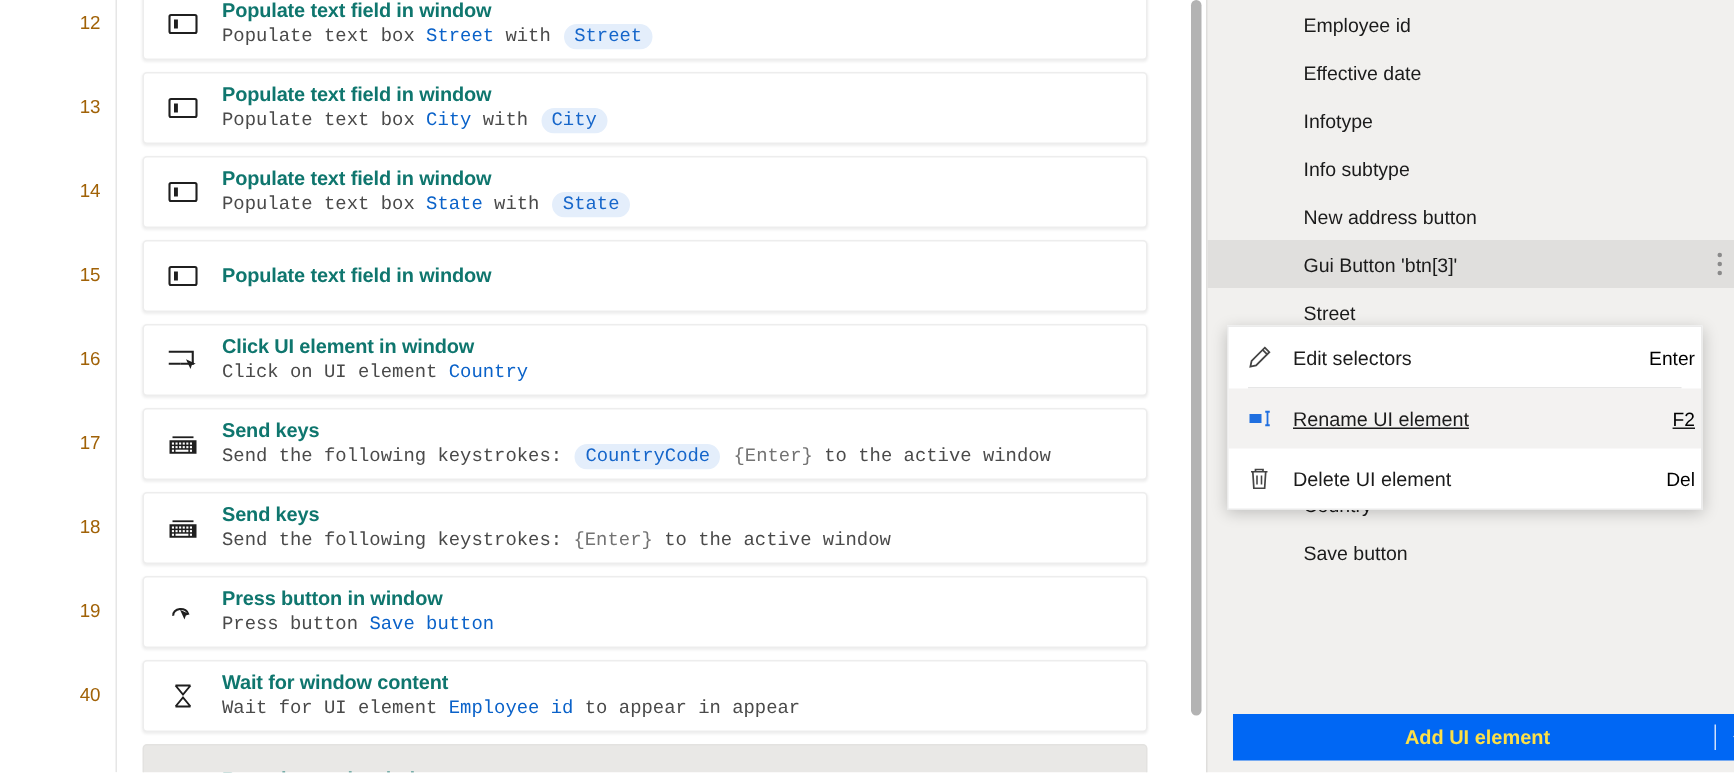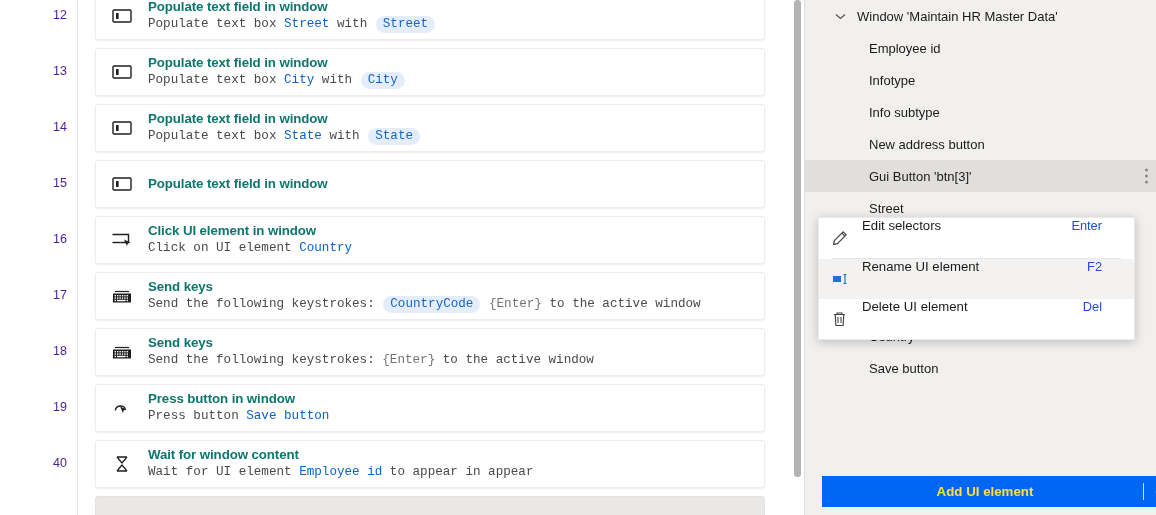--- a/index.html
+++ b/index.html
@@ -16,21 +16,21 @@
   .flow-pane {
     position: absolute; left: 0; top: 0; width: 804px; height: 515px;
     background: #ffffff; overflow: hidden;
   }
   .gutter {
     position: absolute; left: 0; top: 0; width: 78px; height: 515px;
     background: #ffffff; border-right: 1px solid #e6e6e6;
   }
   .row-num {
     position: absolute; right: 10px; width: 40px; text-align: right;
-    font-size: 12.5px; color: #4c1d95; line-height: 1;
+    font-size: 12.5px; color: #a16207; line-height: 1;
   }
 
   .cards { position: absolute; left: 95px; top: 0; width: 670px; }
   .card {
     position: relative; width: 670px; height: 48px;
     background: #ffffff; border: 1px solid #ededed; border-radius: 3px;
     box-shadow: 0 1px 2px rgba(0,0,0,0.07);
     margin-bottom: 8px;
     display: flex; align-items: center;
   }
@@ -91,29 +91,29 @@
   }
   .dots i { width: 3px; height: 3px; background: #8a8a8a; border-radius: 50%; display: block; }
 
   
   .ctx {
     position: absolute; left: 13px; top: 217px; width: 317px;
     background: #ffffff; box-shadow: 0 2px 10px rgba(0,0,0,0.22);
     border: 1px solid #ebebeb; z-index: 30;
   }
   .ctx-item {
-    position: relative; height: 40px; display: flex; 
+    position: relative; height: 40px; display: flex; align-items: center;
     font-size: 13.2px; color: #1b1b1b; padding-left: 13px;
   }
-  .ctx-item.hl { background: #f3f2f1; }
+  .ctx-item.hl { background: #f3f2f1; text-decoration: underline; }
   .ctx-item .ico {
     width: 30px; min-width: 30px; display: flex; align-items: center; justify-content: flex-start;
   }
   .ctx-item .ctx-label { flex: 1; }
-  .ctx-item .accel { color: #1d4ed8; font-size: 12.8px; padding-right: 32px; }
+  .ctx-item .accel { color: #000000; font-size: 12.8px; padding-right: 4px; }
   .ctx-sep { height: 1px; background: #e6e6e6; margin: 0 13px; }
 
   
   .add-btn {
     position: absolute; left: 17px; top: 476px; width: 352px; height: 31px;
     background: #0067f4; display: flex; align-items: center; justify-content: center;
     overflow: hidden;
   }
   .add-btn .add-label {
     color: #fde047; font-size: 13.3px; font-weight: bold;
@@ -307,31 +307,26 @@
 
     <div class="flow-scroll">
       <div class="flow-thumb" style="left:5px"></div>
     </div>
   </div>
 
   <div class="ui-pane">
 
     <div class="tree">
 
-      <div class="tree-row root" style="top:0">
-        <span class="chev">
-          <svg width="11" height="7" viewBox="0 0 11 7">
-              <path d="M1 1.5l4.5 4 4.5-4" fill="none" stroke="#555" stroke-width="1.25"></path>
-            </svg>
-        </span>
-        <span class="label">Window 'Maintain HR Master Data'</span>
-      </div>
 
       <div class="tree-row child">
         <span>Employee id</span>
+      </div>
+      <div class="tree-row child">
+        <span>Effective date</span>
       </div>
       <div class="tree-row child">
         <span>Infotype</span>
       </div>
       <div class="tree-row child">
         <span>Info subtype</span>
       </div>
       <div class="tree-row child">
         <span>New address button</span>
       </div>

